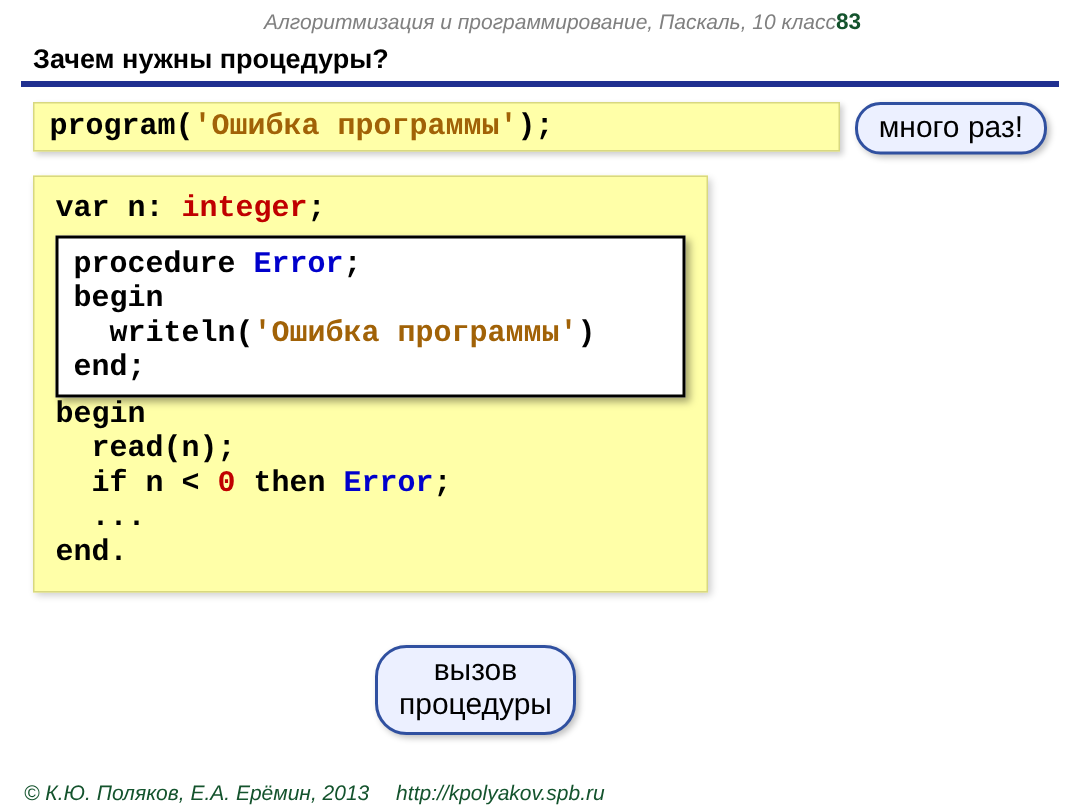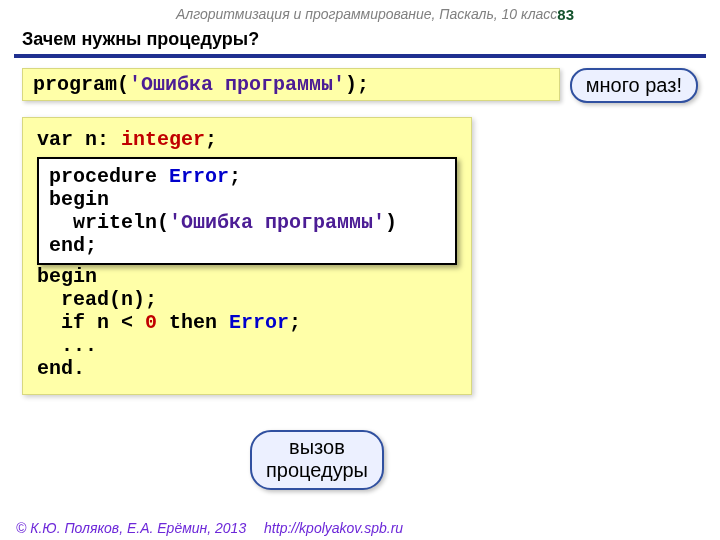--- a/index.html
+++ b/index.html
@@ -50,21 +50,21 @@
     background: #ffffa8;
     border: 1px solid #d8d880;
     font-family: "Courier New", monospace;
     font-size: 20px;
     font-weight: bold;
     padding: 4px 10px;
     flex: 1;
     box-shadow: 2px 2px 4px rgba(0,0,0,0.2);
   }
   .kw { color: #000; }
-  .str { color: #4c1d95; }
+  .str { color: #a16207; }
   .typ { color: #c00000; }
   .punc { color: #000; }
   .callout {
     background: #ecf0ff;
     border: 2px solid #3050a0;
     border-radius: 17px;
     padding: 4px 14px;
     font-size: 20px;
     color: #000;
     white-space: nowrap;
@@ -102,21 +102,21 @@
     font-size: 20px;
     color: #000;
     text-align: center;
     line-height: 1.15;
     box-shadow: 2px 2px 4px rgba(0,0,0,0.25);
   }
   .footer {
     position: absolute;
     bottom: 4px;
     left: 16px;
-    color: #6d28d9;
+    color: #14532d;
     font-style: italic;
     font-size: 14px;
   }
   .footer .url { margin-left: 14px; }
   .num { color: #c00000; }
   .call { color: #0000cc; }
 </style>
 </head>
 <body>
 

